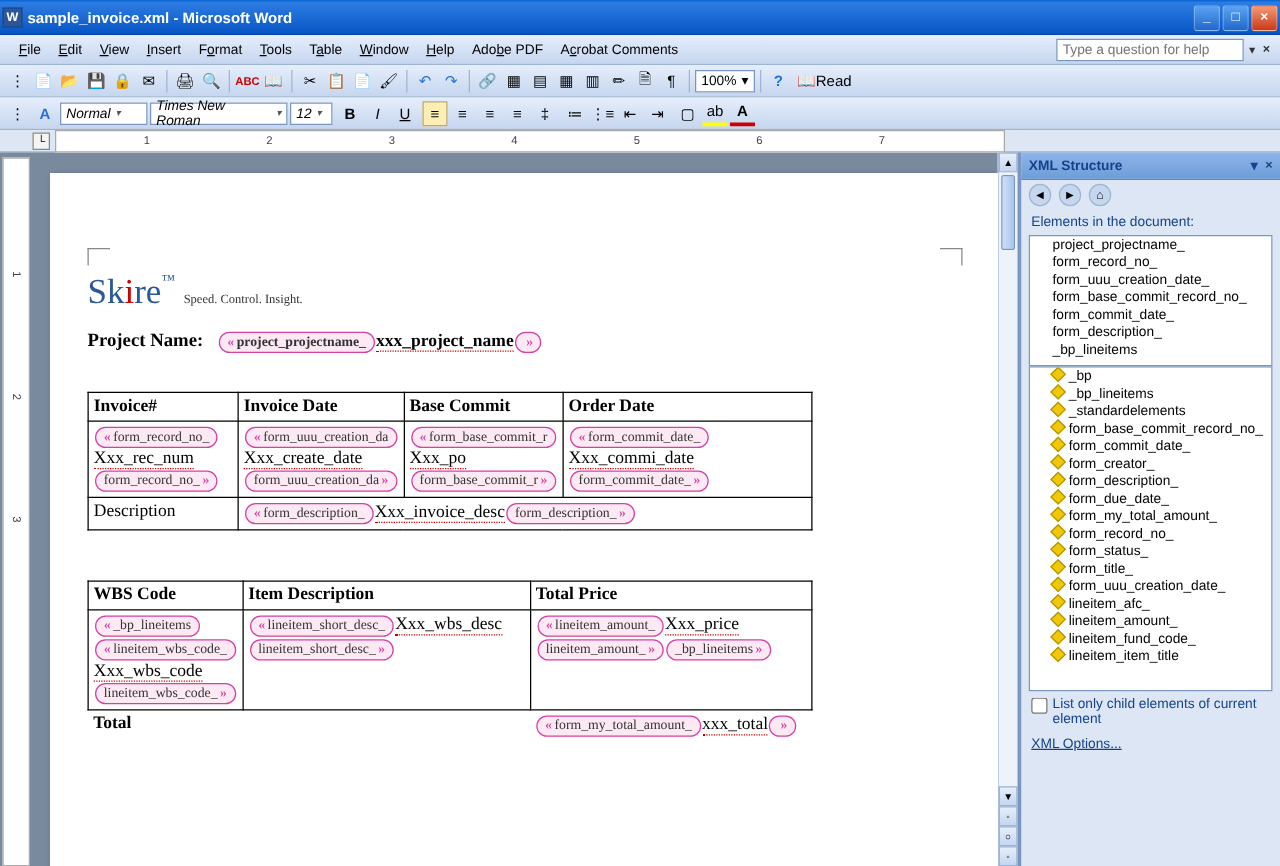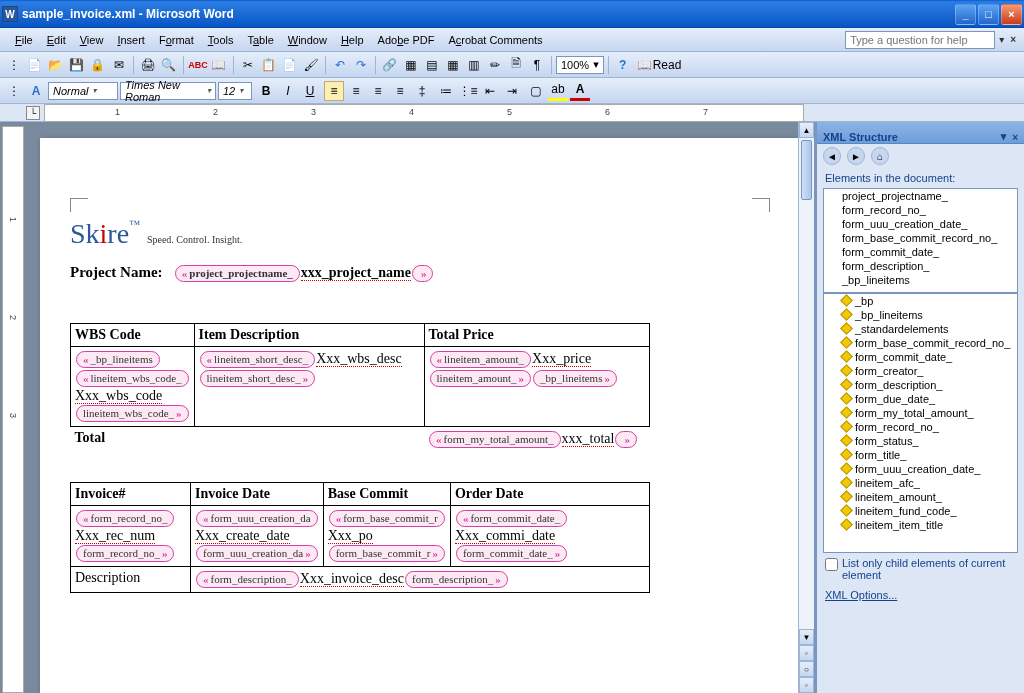--- a/index.html
+++ b/index.html
@@ -38,21 +38,21 @@
 .logo .tag { font-size: 10px; color: #333; font-family: Tahoma; }
 .pname-row { margin-top: 14px; font-family: "Times New Roman", serif; font-size: 15px; font-weight: bold; }
 .xmltag { display: inline-block; background: #fde9f3; border: 1px solid #d63fa3; border-radius: 9px; padding: 0 6px; font-size: 11px; font-family: Tahoma; color: #333; line-height: 15px; margin: 1px; white-space: nowrap; }
 .xmltag.open::before { content: "«"; color: #d63fa3; margin-right: 2px; font-weight: bold; }
 .xmltag.close::after { content: "»"; color: #d63fa3; margin-left: 2px; font-weight: bold; }
 .field-text { font-family: "Times New Roman", serif; font-size: 14px; border-bottom: 1px dotted #c00; }
 .doc-table { border-collapse: collapse; margin-top: 30px; width: 580px; }
 .doc-table th, .doc-table td { border: 1px solid #000; padding: 3px 4px; text-align: left; vertical-align: top; font-family: "Times New Roman", serif; font-size: 14px; }
 .doc-table th { font-weight: bold; }
 .taskpane { width: 210px; background: #dce6f4; border-left: 3px solid #7a96bf; display: flex; flex-direction: column; }
-.tp-header { background: linear-gradient(to bottom, #8fb4e8, #6d9dd9); color: #15428b; font-weight: bold; height: 22px; display: flex; align-items: flex-end; padding: 0 6px; font-size: 11px; border-bottom: 1px solid #5a87c4; }
+.tp-header { background: linear-gradient(to bottom, #8fb4e8, #6d9dd9); color: #15428b; font-weight: bold; height: 22px; display: flex; align-items: center; padding: 0 6px; font-size: 11px; border-bottom: 1px solid #5a87c4; }
 .tp-header .tp-title { flex: 1; }
 .tp-header .tp-close { color: #15428b; font-size: 10px; }
 .tp-nav { height: 24px; display: flex; align-items: center; padding: 0 6px; gap: 6px; }
 .tp-nav .navbtn { width: 18px; height: 18px; border: 1px solid #a0b5d3; border-radius: 50%; display: flex; align-items: center; justify-content: center; font-size: 10px; background: #c6d6ef; }
 .tp-label { padding: 4px 8px; font-size: 11px; color: #15428b; }
 .tp-list { background: white; border: 1px solid #7a96bf; margin: 0 6px; height: 105px; overflow-y: scroll; font-size: 11px; }
 .tp-list.tall { height: 260px; }
 .tp-list .item { padding: 1px 4px 1px 18px; white-space: nowrap; cursor: default; }
 .tp-list .item .diamond { display: inline-block; width: 9px; height: 9px; background: #f0c808; transform: rotate(45deg); margin-right: 4px; border: 1px solid #b49300; }
 .tp-check { display: flex; align-items: flex-start; gap: 4px; padding: 4px 8px; font-size: 11px; color: #15428b; }
@@ -137,21 +137,21 @@
   <span class="tbtn" style="width:auto;padding:0 4px;">📖 <span class="ul">Read</span></span>
 </div>
 
 <div class="format-row">
   <span class="tbtn">⋮</span>
   <span class="tbtn" style="color:#2a6fd4;font-weight:bold;">A</span>
   <div class="combo" style="width:70px;">
       <span>Normal</span>
       <span class="dd">▾</span>
     </div>
-  <div class="combo" style="width:96px;">
+  <div class="combo" style="width:110px;">
       <span>Times New Roman</span>
       <span class="dd">▾</span>
     </div>
   <div class="combo" style="width:34px;">
       <span>12</span>
       <span class="dd">▾</span>
     </div>
   <span class="sep"></span>
   <span class="tbtn">
       <b>B</b>
@@ -210,53 +210,20 @@
         <div class="logo">
           <span>Sk</span><span class="red">i</span><span>re</span><span style="font-size:11px;vertical-align:top;">™</span>
           <span class="tag">Speed. Control. Insight.</span>
         </div>
 
         <div class="pname-row">
           <span>Project Name:</span>&nbsp;&nbsp;
           <span class="xmltag open">project_projectname_</span><span class="field-text">xxx_project_name</span><span class="xmltag close"></span>
         </div>
 
-        <table class="doc-table" style="margin-top:40px;">
-          <tbody>
-              <tr>
-            <th style="width:120px">WBS Code</th>
-            <th style="width:230px">Item Description</th>
-            <th>Total Price</th>
-          </tr>
-          <tr>
-            <td>
-              <span class="xmltag open">_bp_lineitems</span><br>
-              <span class="xmltag open">lineitem_wbs_code_</span><br>
-              <span class="field-text">Xxx_wbs_code</span><br>
-              <span class="xmltag close">lineitem_wbs_code_</span>
-            </td>
-            <td>
-              <span class="xmltag open">lineitem_short_desc_</span><span class="field-text">Xxx_wbs_desc</span><br>
-              <span class="xmltag close">lineitem_short_desc_</span>
-            </td>
-            <td>
-              <span class="xmltag open">lineitem_amount_</span><span class="field-text">Xxx_price</span><br>
-              <span class="xmltag close">lineitem_amount_</span><span class="xmltag close">_bp_lineitems</span>
-            </td>
-          </tr>
-          <tr>
-            <td style="border:none;font-weight:bold;">Total</td>
-            <td style="border:none;"></td>
-            <td style="border:none;">
-              <span class="xmltag open">form_my_total_amount_</span><span class="field-text">xxx_total</span><span class="xmltag close"></span>
-            </td>
-          </tr>
-        </tbody>
-          </table>
-
         <table class="doc-table">
           <tbody>
               <tr>
             <th style="width:120px">Invoice#</th>
             <th style="width:120px">Invoice Date</th>
             <th style="width:110px">Base Commit</th>
             <th>Order Date</th>
           </tr>
           <tr>
             <td>
@@ -275,20 +242,53 @@
               <span class="xmltag close">form_base_commit_r</span>
             </td>
             <td>
               <span class="xmltag open">form_commit_date_</span><span class="field-text">Xxx_commi_date</span><span class="xmltag close">form_commit_date_</span>
             </td>
           </tr>
           <tr>
             <td>Description</td>
             <td colspan="3">
               <span class="xmltag open">form_description_</span><span class="field-text">Xxx_invoice_desc</span><span class="xmltag close">form_description_</span>
+            </td>
+          </tr>
+        </tbody>
+          </table>
+
+        <table class="doc-table" style="margin-top:40px;">
+          <tbody>
+              <tr>
+            <th style="width:120px">WBS Code</th>
+            <th style="width:230px">Item Description</th>
+            <th>Total Price</th>
+          </tr>
+          <tr>
+            <td>
+              <span class="xmltag open">_bp_lineitems</span><br>
+              <span class="xmltag open">lineitem_wbs_code_</span><br>
+              <span class="field-text">Xxx_wbs_code</span><br>
+              <span class="xmltag close">lineitem_wbs_code_</span>
+            </td>
+            <td>
+              <span class="xmltag open">lineitem_short_desc_</span><span class="field-text">Xxx_wbs_desc</span><br>
+              <span class="xmltag close">lineitem_short_desc_</span>
+            </td>
+            <td>
+              <span class="xmltag open">lineitem_amount_</span><span class="field-text">Xxx_price</span><br>
+              <span class="xmltag close">lineitem_amount_</span><span class="xmltag close">_bp_lineitems</span>
+            </td>
+          </tr>
+          <tr>
+            <td style="border:none;font-weight:bold;">Total</td>
+            <td style="border:none;"></td>
+            <td style="border:none;">
+              <span class="xmltag open">form_my_total_amount_</span><span class="field-text">xxx_total</span><span class="xmltag close"></span>
             </td>
           </tr>
         </tbody>
           </table>
       </div>
     </div>
     <div class="scrollbar-v">
       <div class="sb-btn">▲</div>
       <div class="sb-track">
           <div class="sb-thumb"></div>

